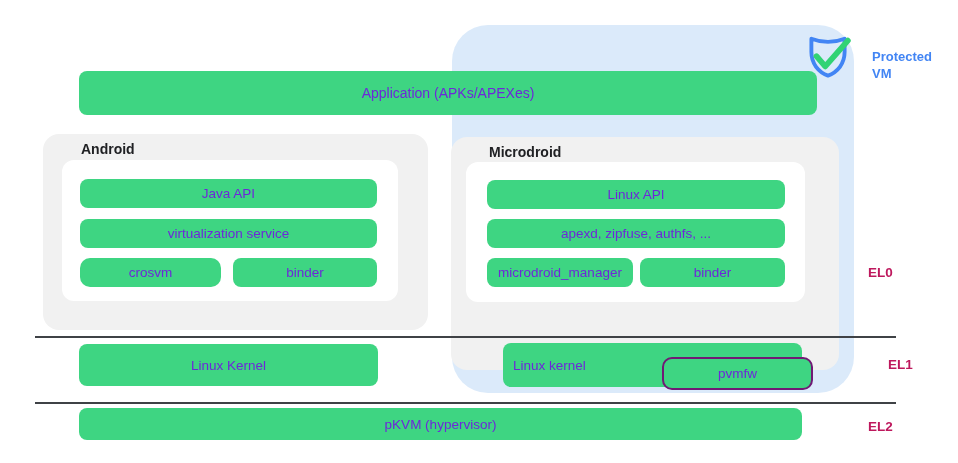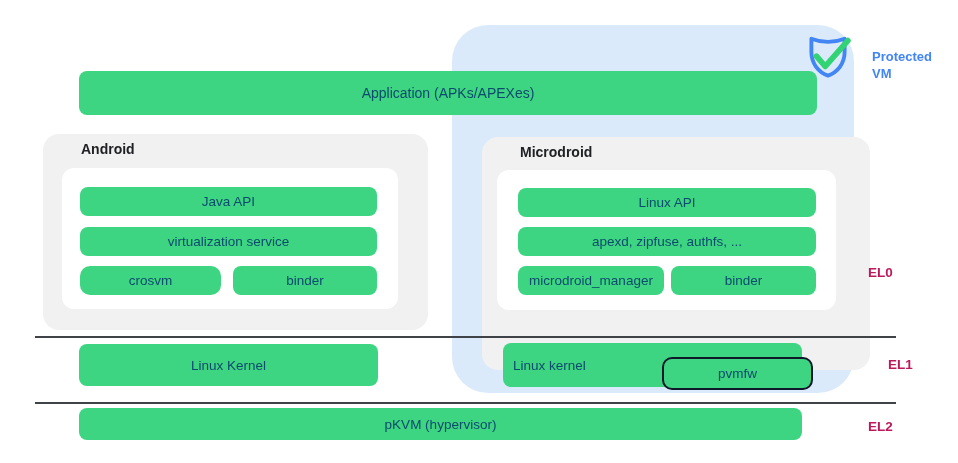--- a/index.html
+++ b/index.html
@@ -7,45 +7,45 @@
     position:relative;width:958px;height:463px;background:#ffffff;overflow:hidden;
     font-family:"Liberation Sans",sans-serif;color:#202124;
   }
   .pvm-container{
     position:absolute;left:452px;top:25px;width:402px;height:368px;
     background:#dbeafa;border-radius:36px;
   }
   .bar{
     position:absolute;background:#3ed582;border-radius:8px;
     display:flex;align-items:center;justify-content:center;
-    font-size:13.5px;color:#0c4a6e;box-sizing:border-box;white-space:nowrap;
+    font-size:13.5px;color:#6d28d9;box-sizing:border-box;white-space:nowrap;
   }
   .bar.left-text{justify-content:flex-start;padding-left:10px;}
   .group-box{
     position:absolute;background:#f1f1f1;border-radius:16px;
   }
   .group-title{
     position:absolute;left:24px;top:7px;font-size:14px;font-weight:bold;color:#202124;margin-left:14px;
   }
   .inner-box{
-    position:absolute;background:#ffffff;border-radius:12px;margin-top:8px;
+    position:absolute;background:#ffffff;border-radius:12px;
   }
   .hline{
     position:absolute;height:1.6px;background:#3f4246;
   }
   .el-label{
     position:absolute;left:868px;font-size:13.5px;font-weight:bold;color:#be185d;
   }
   .pvm-label{
     position:absolute;left:872px;top:36px;font-size:13px;font-weight:bold;
     color:#4285f4;line-height:17px;margin-top:12px;
   }
   .shield{position:absolute;left:804px;top:26px;}
   .pvmfw-bar{
-    border:2px solid #0f172a;border-radius:10px;
+    border:2px solid #701a75;border-radius:10px;
   }
 </style>
 </head>
 <body>
 
 <div class="canvas">
 
   <div class="pvm-container"></div>
 
   <svg class="shield" width="48" height="54" viewBox="0 0 52 56">
@@ -63,21 +63,21 @@
   <div class="group-box" style="left:43px;top:134px;width:385px;height:196px;">
     <div class="group-title">Android</div>
     <div class="inner-box" style="left:19px;top:26px;width:336px;height:141px;">
       <div class="bar" style="left:18px;top:19px;width:297px;height:29px;">Java API</div>
       <div class="bar" style="left:18px;top:59px;width:297px;height:29px;">virtualization service</div>
       <div class="bar" style="left:18px;top:98px;width:141px;height:29px;border-radius:10px;">crosvm</div>
       <div class="bar" style="left:171px;top:98px;width:144px;height:29px;">binder</div>
     </div>
   </div>
 
-  <div class="group-box" style="left:482px;top:137px;width:388px;height:233px;">
+  <div class="group-box" style="left:451px;top:137px;width:388px;height:233px;">
     <div class="group-title">Microdroid</div>
     <div class="inner-box" style="left:15px;top:25px;width:339px;height:140px;">
       <div class="bar" style="left:21px;top:18px;width:298px;height:29px;">Linux API</div>
       <div class="bar" style="left:21px;top:57px;width:298px;height:29px;">apexd, zipfuse, authfs, ...</div>
       <div class="bar" style="left:21px;top:96px;width:146px;height:29px;">microdroid_manager</div>
       <div class="bar" style="left:174px;top:96px;width:145px;height:29px;">binder</div>
     </div>
   </div>
 
   <div class="hline" style="left:35px;top:336px;width:861px;"></div>

